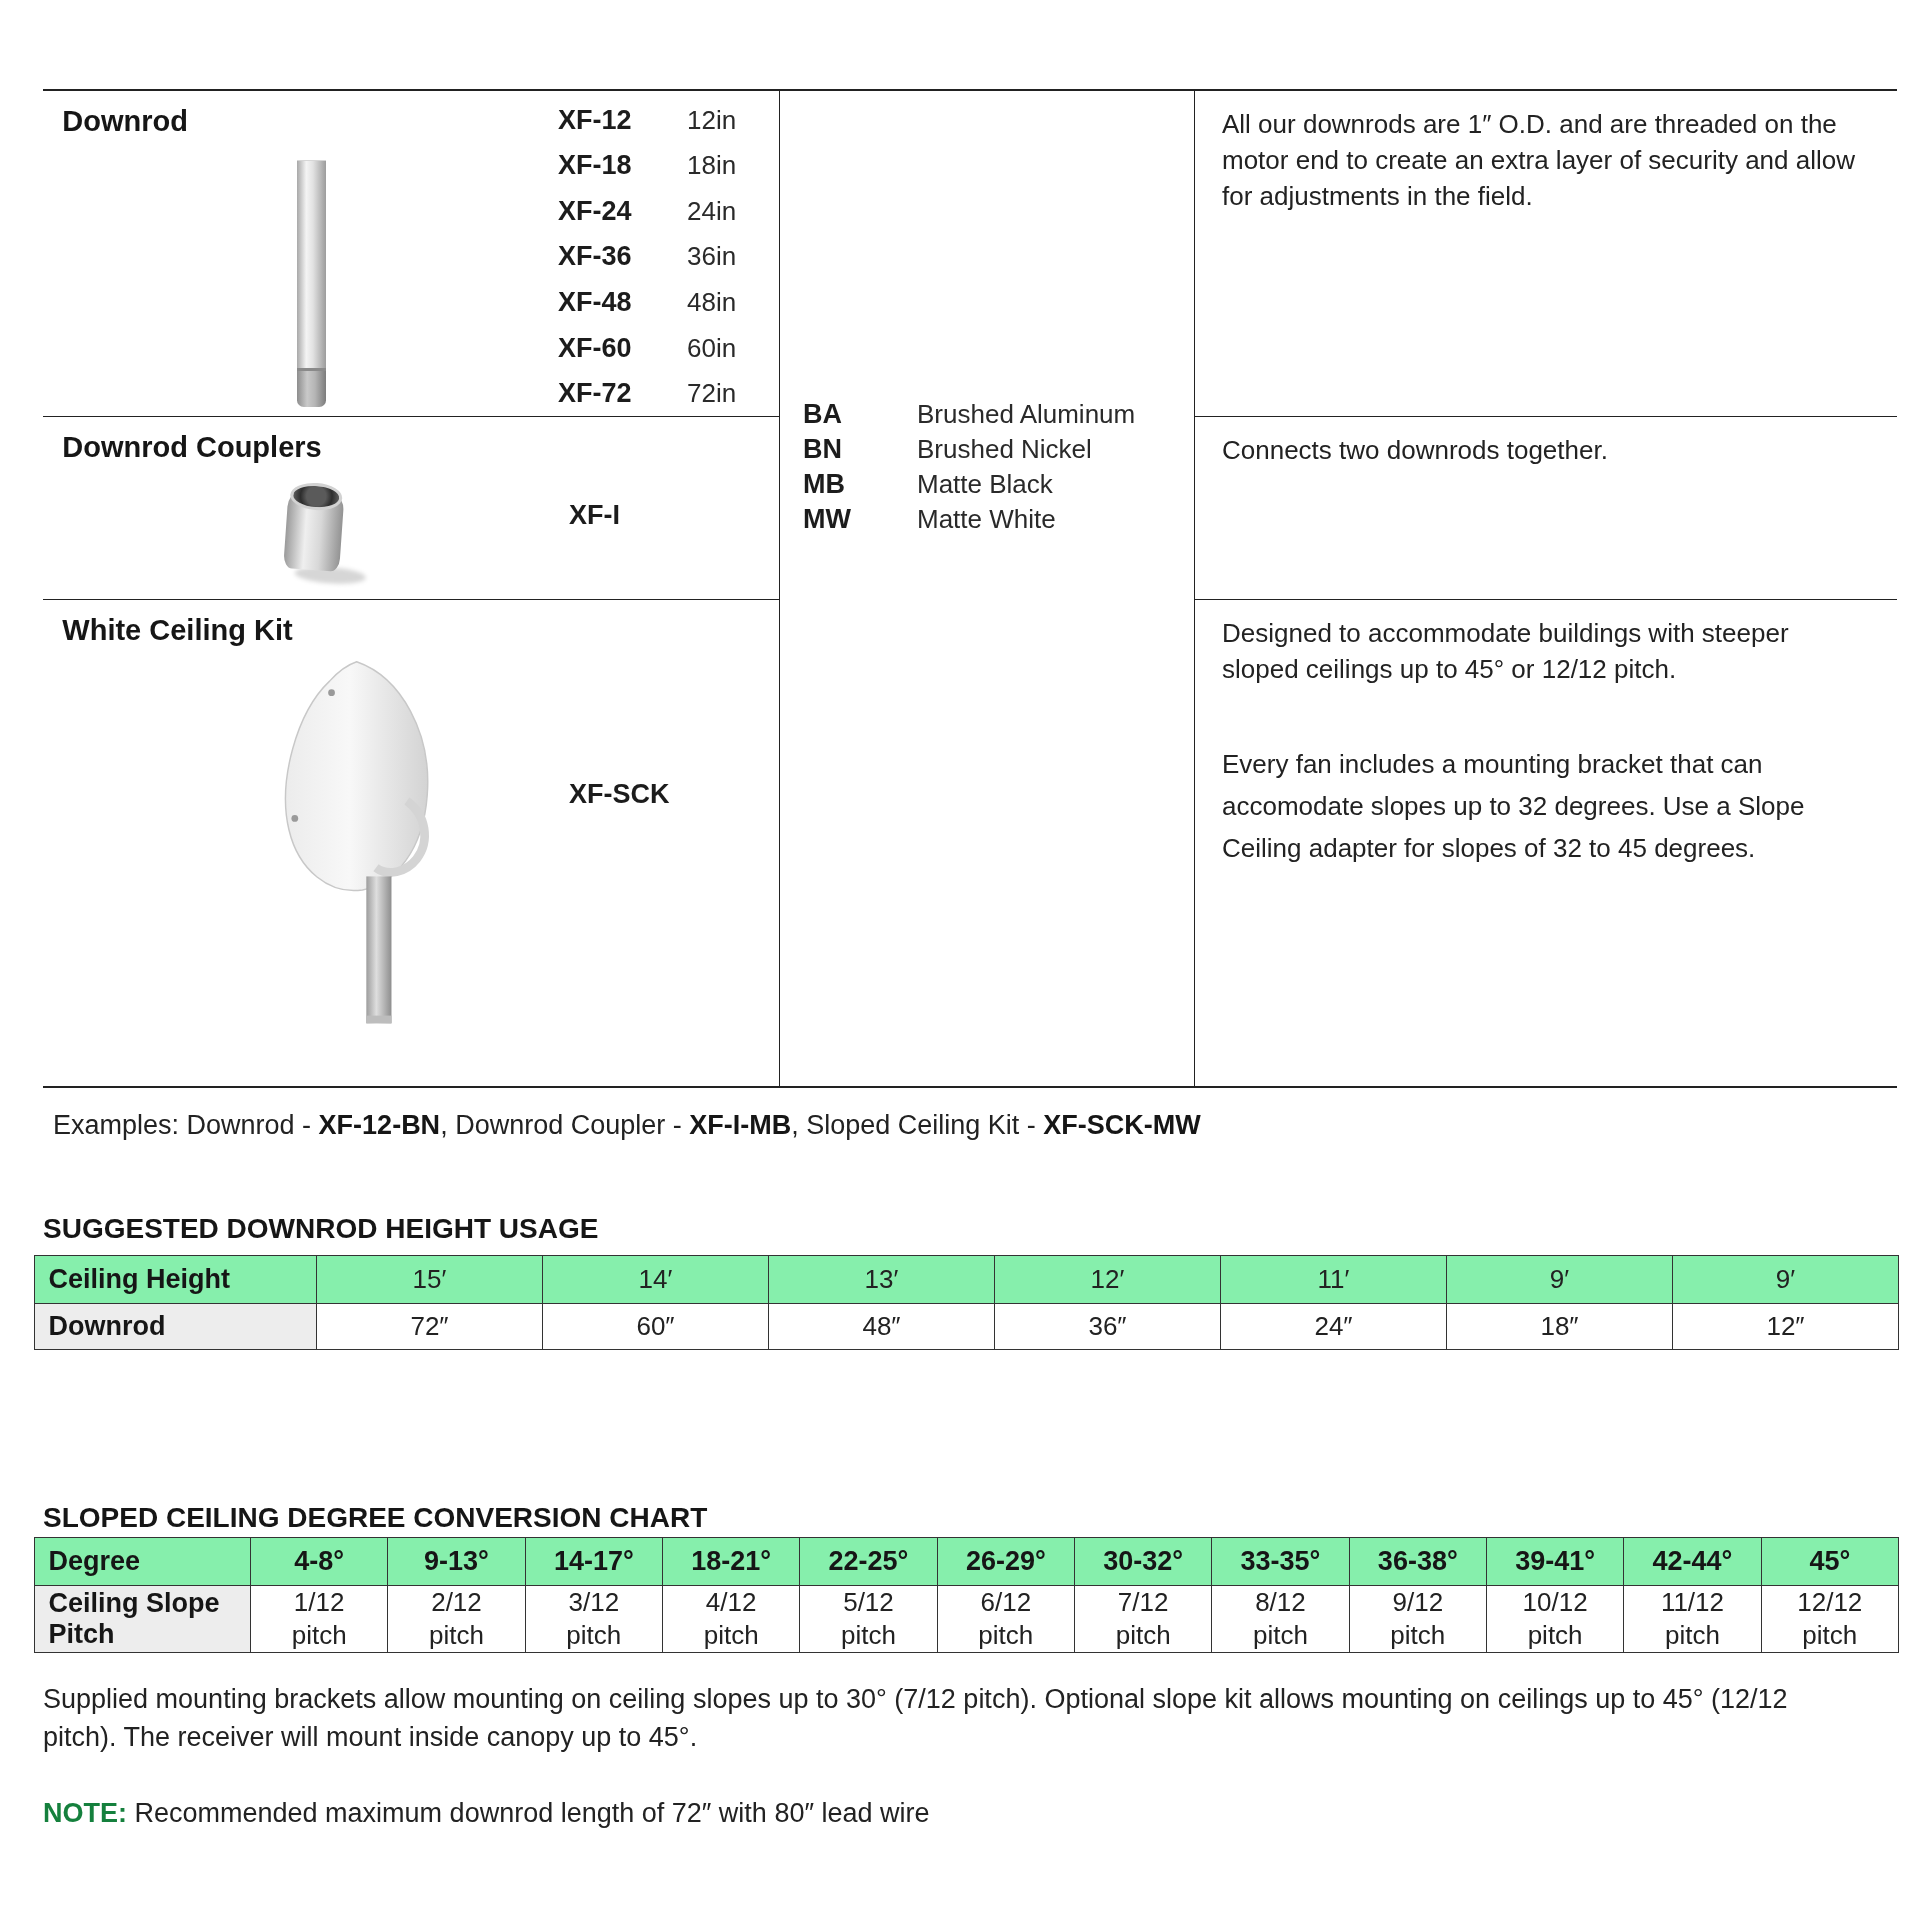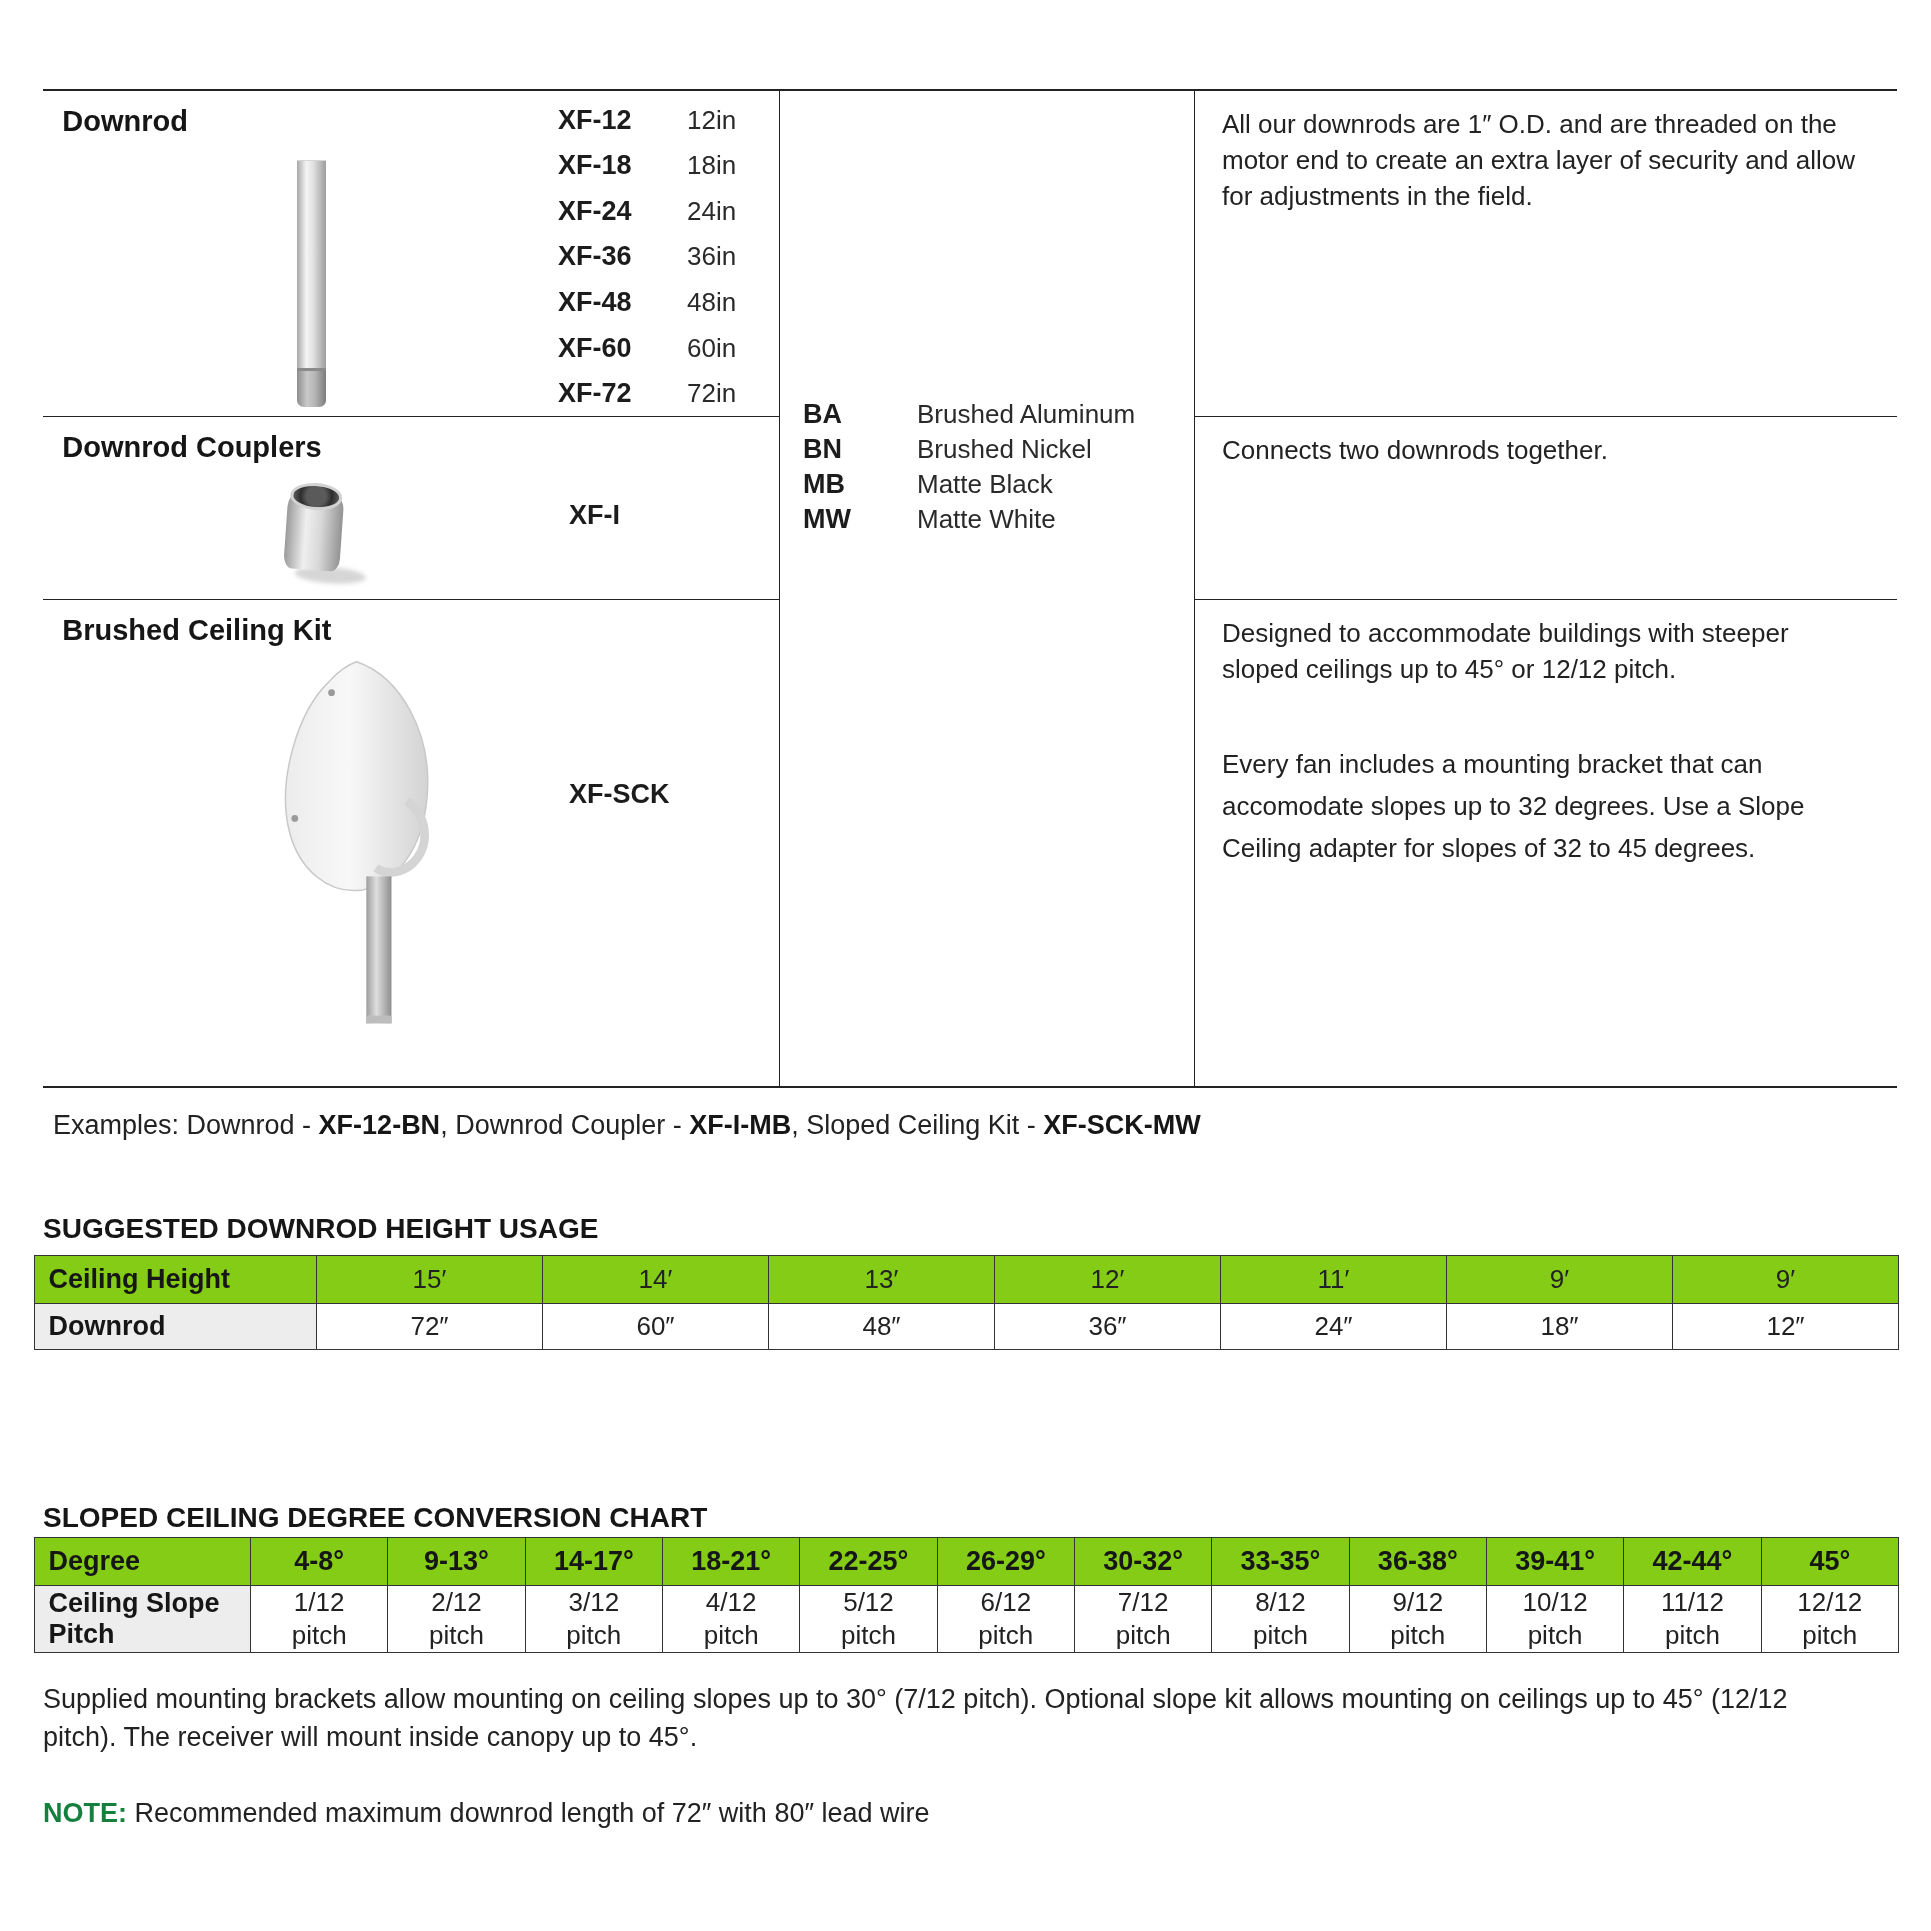--- a/index.html
+++ b/index.html
@@ -80,21 +80,21 @@
   .examples { position:absolute; left:53px; top:1110px; font-size:27px; color:#222; }
   .examples .bold { font-weight:bold; color:#161616; }
 
   
   .tbl-title { position:absolute; left:43px; font-size:28px; font-weight:bold; color:#161616; }
   #ht-title { top:1213px; }
   #dt-title { top:1502px; }
 
   table.grid { position:absolute; border-collapse:collapse; table-layout:fixed; background:#fff; }
   table.grid th, table.grid td { border:1.9px solid #333; vertical-align:middle; }
-  table.grid th { background:#84cc16; }
+  table.grid th { background:#86efac; }
   .rowlabel {
     background:#ededed; text-align:left; padding-left:13.5px;
     font-weight:bold; font-size:27px; color:#161616;
   }
   .tickcell { font-weight:normal; font-size:26px; text-align:center; color:#222; }
   .valcell  { font-size:26px; text-align:center; color:#222; background:#fff; }
 
   #htable { left:34px; top:1255px; width:1865px; }
   #htable tr.hrow { height:48px; }
   #htable tr.drow { height:46px; }
@@ -147,21 +147,21 @@
         <h2 class="sec-title">Downrod Couplers</h2>
         <div class="coupler">
           <div class="cp-shadow"></div>
           <div class="cp-body"></div>
           <div class="cp-top"></div>
         </div>
         <div class="code-label code-xfi">XF-I</div>
       </div>
 
       <div class="sec sec-c">
-        <h2 class="sec-title">Brushed Ceiling Kit</h2>
+        <h2 class="sec-title">White Ceiling Kit</h2>
         <svg class="canopy" width="203" height="377" viewBox="0 0 210 390">
           <defs>
             <linearGradient id="domeG" x1="0" y1="0" x2="1" y2="0">
               <stop offset="0" stop-color="#ececec"></stop>
                 <stop offset="0.45" stop-color="#f8f8f8"></stop>
                 <stop offset="1" stop-color="#d3d3d3"></stop>
             </linearGradient>
             <linearGradient id="rodG" x1="0" y1="0" x2="1" y2="0">
               <stop offset="0" stop-color="#9d9d9d"></stop>
                 <stop offset="0.4" stop-color="#dedede"></stop>

